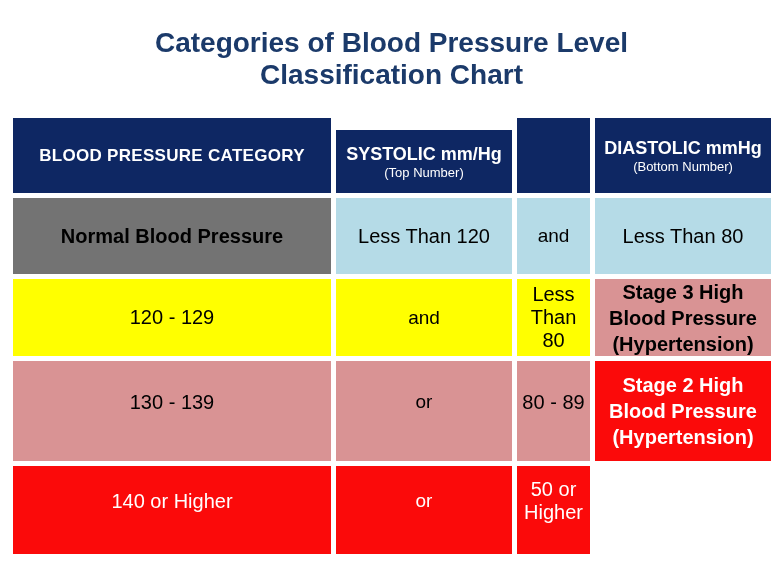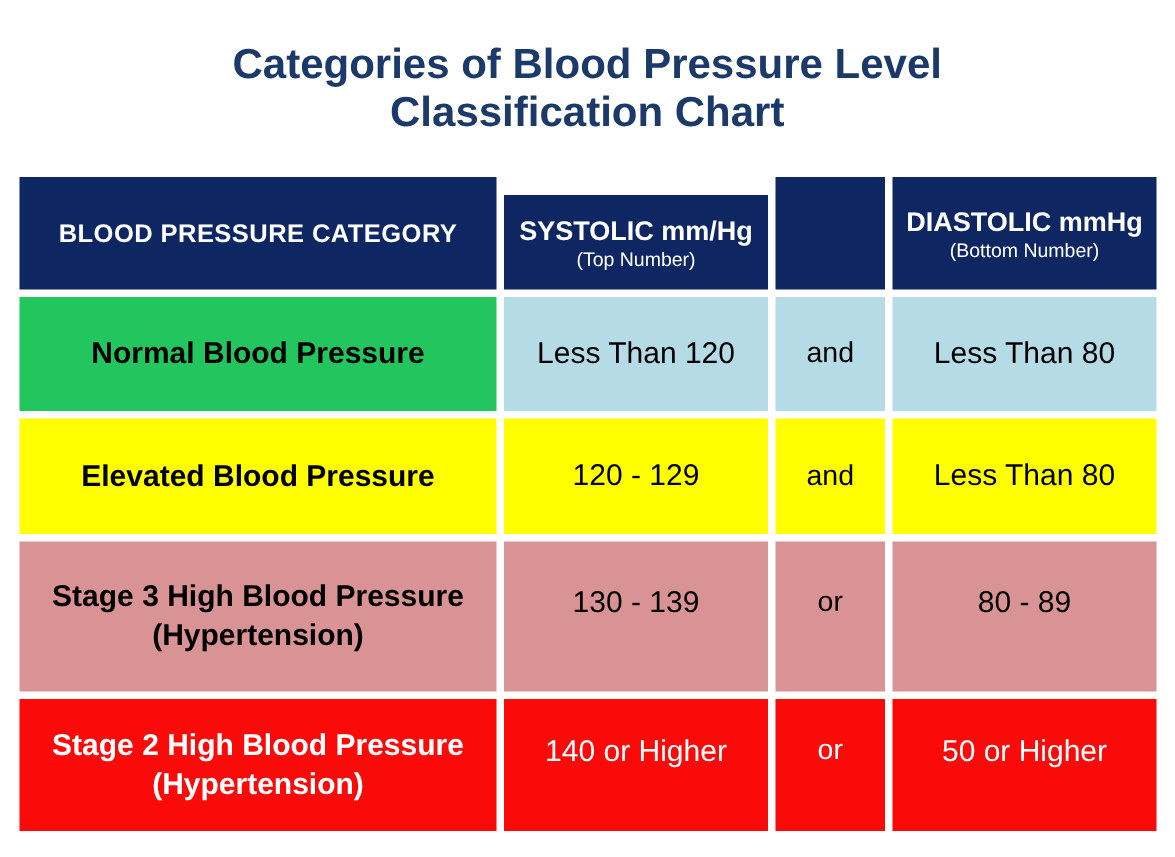--- a/index.html
+++ b/index.html
@@ -62,32 +62,28 @@
     <div class="cell header" data-bind-css="background-color:colors.header_bg" style="background-color: rgb(14, 39, 99); margin-top: 12px;">
       <div class="h-main" data-bind="table.header.systolic_main">SYSTOLIC mm/Hg</div>
       <div class="h-sub" data-bind="table.header.systolic_sub">(Top Number)</div>
     </div>
     <div class="cell header" data-bind="table.header.connector" data-bind-css="background-color:colors.header_bg" style="background-color: rgb(14, 39, 99);"></div>
     <div class="cell header" data-bind-css="background-color:colors.header_bg" style="background-color: rgb(14, 39, 99);">
       <div class="h-main" data-bind="table.header.diastolic_main">DIASTOLIC mmHg</div>
       <div class="h-sub" data-bind="table.header.diastolic_sub">(Bottom Number)</div>
     </div>
 
-    <div class="cell cat" data-bind-css="background-color:table.rows.0.bg;color:table.rows.0.fg" style="background-color: #22c55e; color: rgb(0, 0, 0);">
+    <div class="cell cat" data-bind-css="background-color:table.rows.0.bg;color:table.rows.0.fg" style="background-color: #737373; color: rgb(0, 0, 0);">
       <div data-bind="table.rows.0.category">Normal Blood Pressure</div>
       <div data-bind="table.rows.0.category_line2"></div>
     </div>
     <div class="cell val" data-bind="table.rows.0.systolic" data-bind-css="background-color:table.rows.0.bg;color:table.rows.0.fg" style="background-color: rgb(181, 219, 231); color: rgb(0, 0, 0);">Less Than 120</div>
     <div class="cell con" data-bind="table.rows.0.connector" data-bind-css="background-color:table.rows.0.bg;color:table.rows.0.fg" style="background-color: rgb(181, 219, 231); color: rgb(0, 0, 0);">and</div>
     <div class="cell val" data-bind="table.rows.0.diastolic" data-bind-css="background-color:table.rows.0.bg;color:table.rows.0.fg" style="background-color: rgb(181, 219, 231); color: rgb(0, 0, 0);">Less Than 80</div>
 
-    <div class="cell cat" data-bind-css="background-color:table.rows.1.bg;color:table.rows.1.fg" style="background-color: rgb(255, 255, 0); color: rgb(0, 0, 0);">
-      <div data-bind="table.rows.1.category">Elevated Blood Pressure</div>
-      <div data-bind="table.rows.1.category_line2"></div>
-    </div>
     <div class="cell val" data-bind="table.rows.1.systolic" data-bind-css="background-color:table.rows.1.bg;color:table.rows.1.fg" style="background-color: rgb(255, 255, 0); color: rgb(0, 0, 0);">120 - 129</div>
     <div class="cell con" data-bind="table.rows.1.connector" data-bind-css="background-color:table.rows.1.bg;color:table.rows.1.fg" style="background-color: rgb(255, 255, 0); color: rgb(0, 0, 0);">and</div>
     <div class="cell val" data-bind="table.rows.1.diastolic" data-bind-css="background-color:table.rows.1.bg;color:table.rows.1.fg" style="background-color: rgb(255, 255, 0); color: rgb(0, 0, 0);">Less Than 80</div>
 
     <div class="cell cat" data-bind-css="background-color:table.rows.2.bg;color:table.rows.2.fg" style="background-color: rgb(217, 147, 148); color: rgb(0, 0, 0);">
       <div data-bind="table.rows.2.category">Stage 3 High Blood Pressure</div>
       <div data-bind="table.rows.2.category_line2">(Hypertension)</div>
     </div>
     <div class="cell val up" data-bind="table.rows.2.systolic" data-bind-css="background-color:table.rows.2.bg;color:table.rows.2.fg" style="background-color: rgb(217, 147, 148); color: rgb(0, 0, 0);">130 - 139</div>
     <div class="cell con up" data-bind="table.rows.2.connector" data-bind-css="background-color:table.rows.2.bg;color:table.rows.2.fg" style="background-color: rgb(217, 147, 148); color: rgb(0, 0, 0);">or</div>

